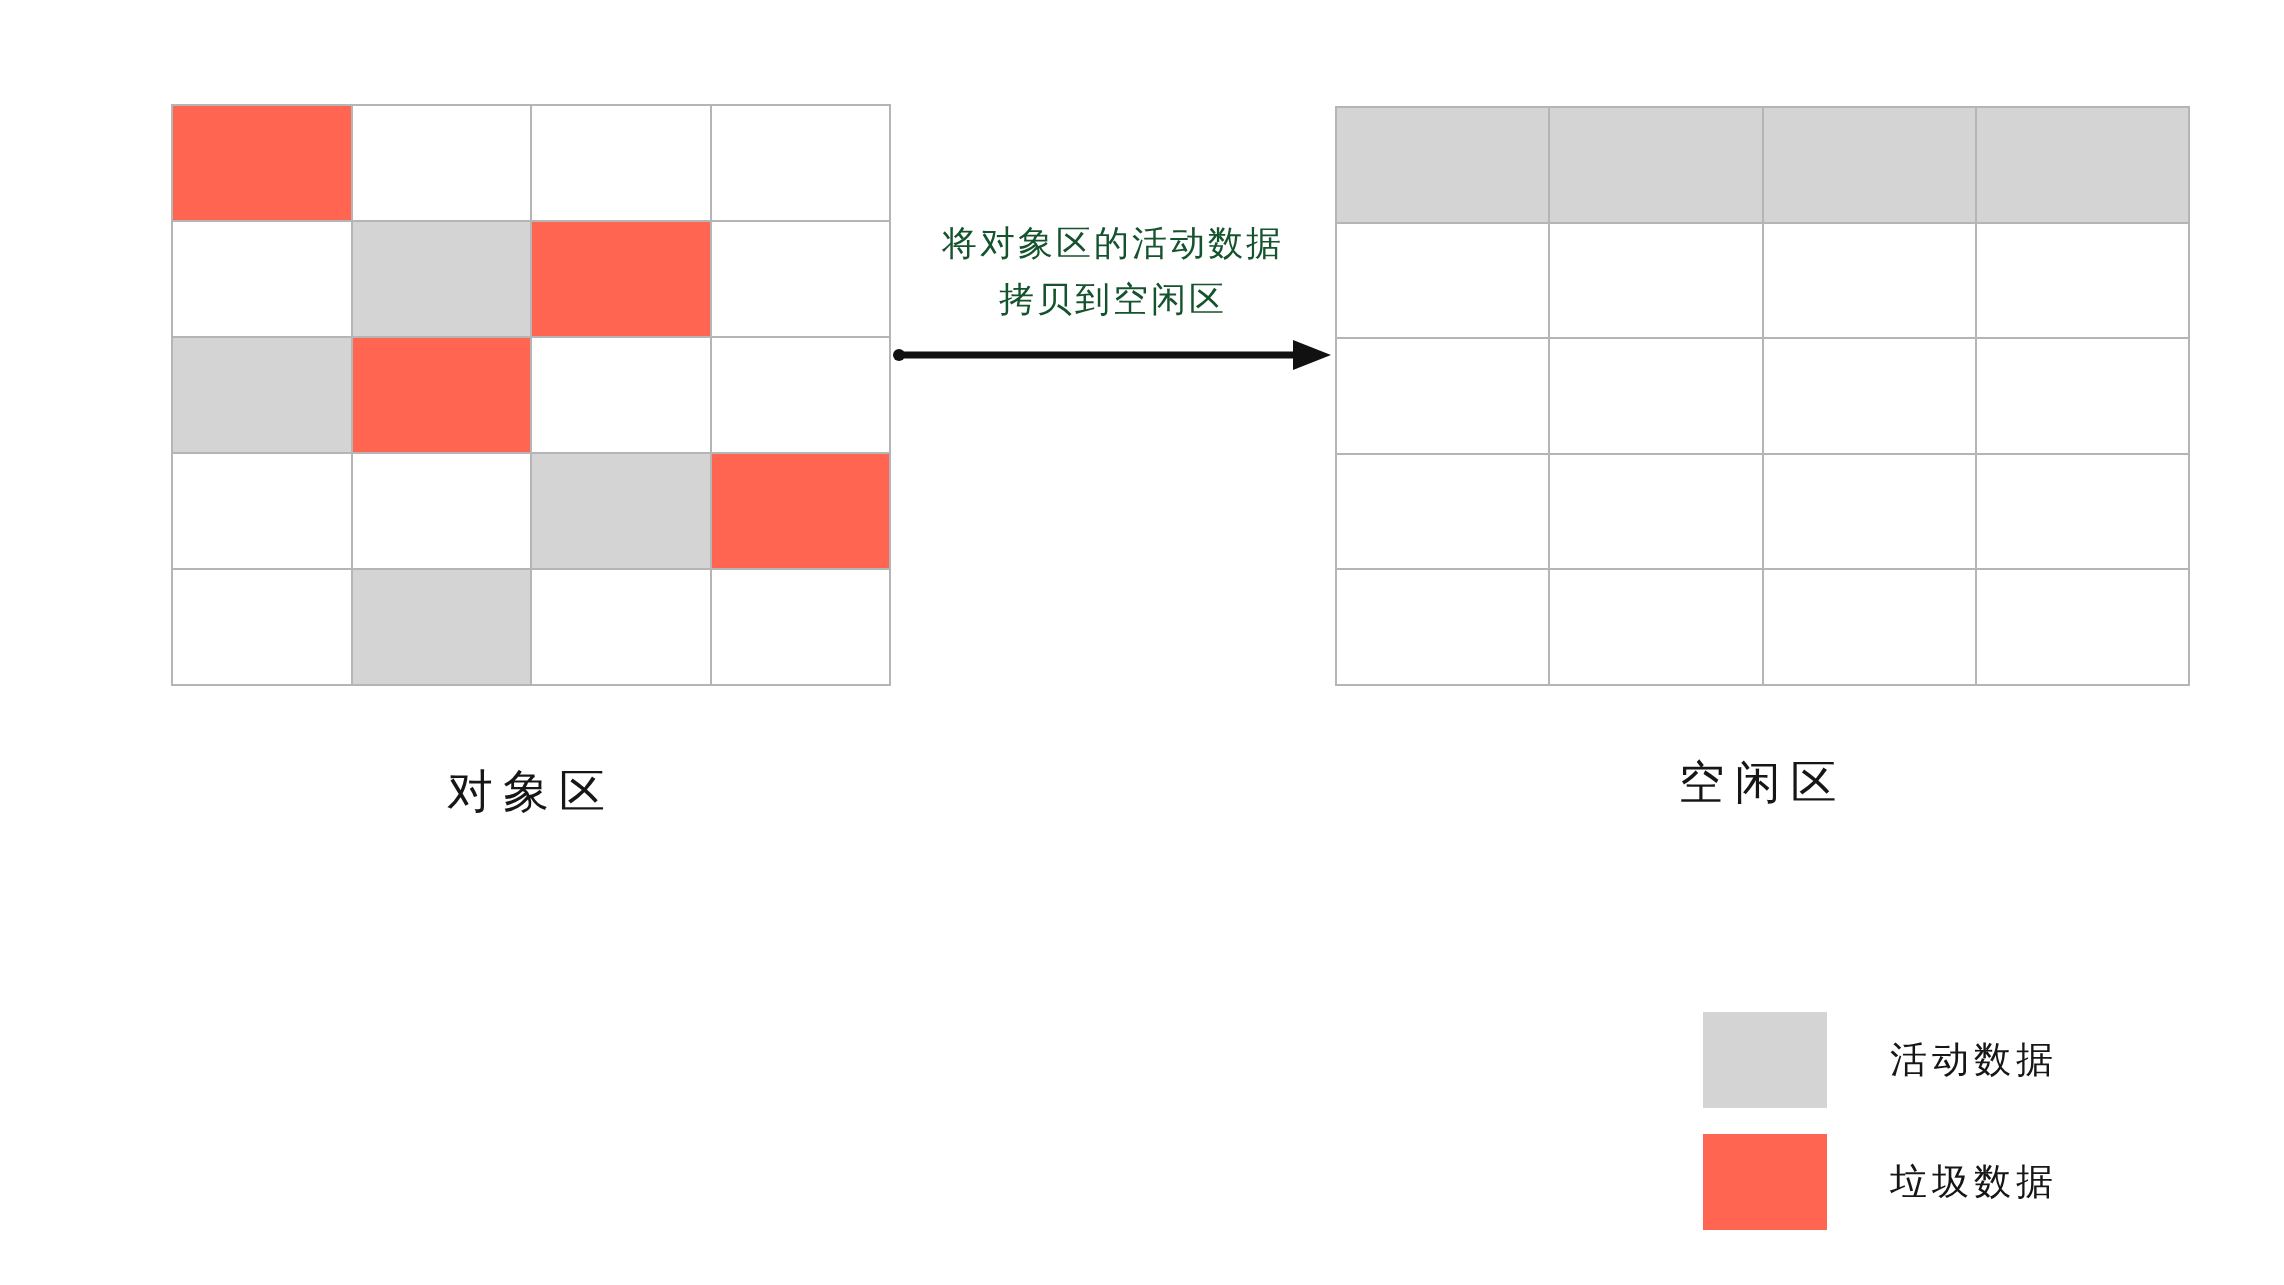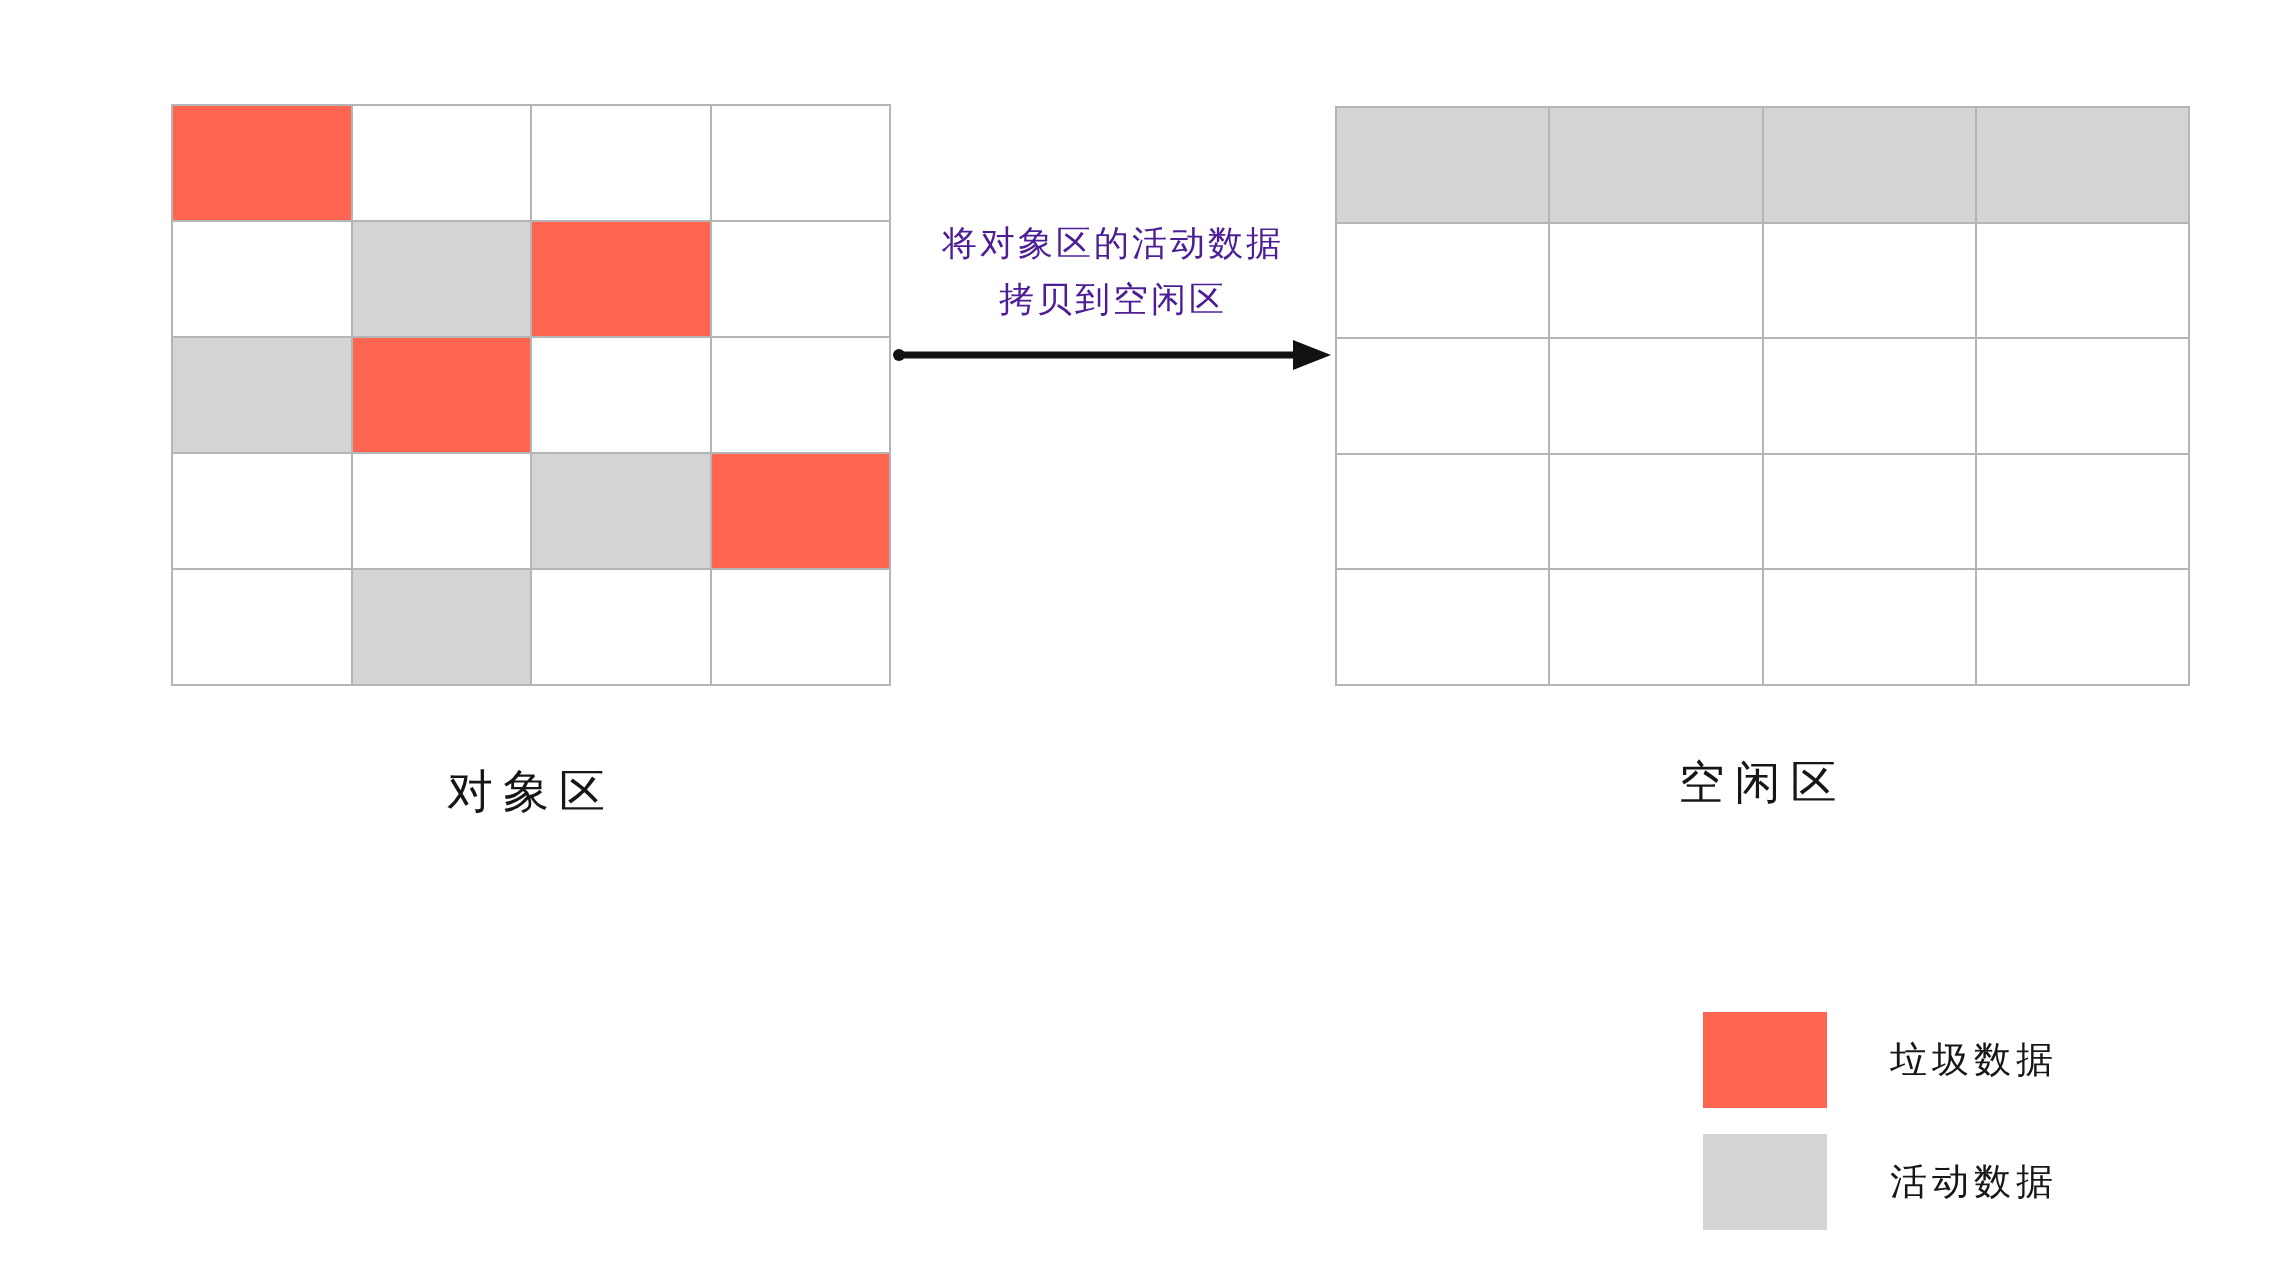--- a/index.html
+++ b/index.html
@@ -81,21 +81,21 @@
   }
   #transition-label {
     position: absolute;
     left: 0;
     top: 0;
     width: 440px;
     text-align: center;
     font-size: 35px;
     line-height: 56px;
     letter-spacing: 3px;
-    color: #4c1d95;
+    color: #14532d;
     white-space: nowrap;
   }
   #transition-arrow {
     position: absolute;
     left: 0;
     top: 120px;
     width: 440px;
     height: 40px;
   }
 
@@ -186,20 +186,20 @@
   </div>
   <svg id="transition-arrow" viewBox="0 0 440 40" preserveAspectRatio="none">
     <circle cx="6" cy="20" r="6" fill="#111111"></circle>
     <line x1="5" y1="20" x2="405" y2="20" stroke="#111111" stroke-width="7"></line>
     <polygon points="400,5 438,20 400,35" fill="#111111"></polygon>
   </svg>
 </div>
 
 <div id="legend">
     <div class="legend-row">
+      <div class="legend-swatch" style="background: rgb(212, 212, 212);"></div>
+      <div class="legend-label">活动数据</div>
+    </div>
+    <div class="legend-row">
       <div class="legend-swatch" style="background: rgb(255, 101, 80);"></div>
       <div class="legend-label">垃圾数据</div>
     </div>
-    <div class="legend-row">
-      <div class="legend-swatch" style="background: rgb(212, 212, 212);"></div>
-      <div class="legend-label">活动数据</div>
-    </div>
   </div>
 
 </body></html>

